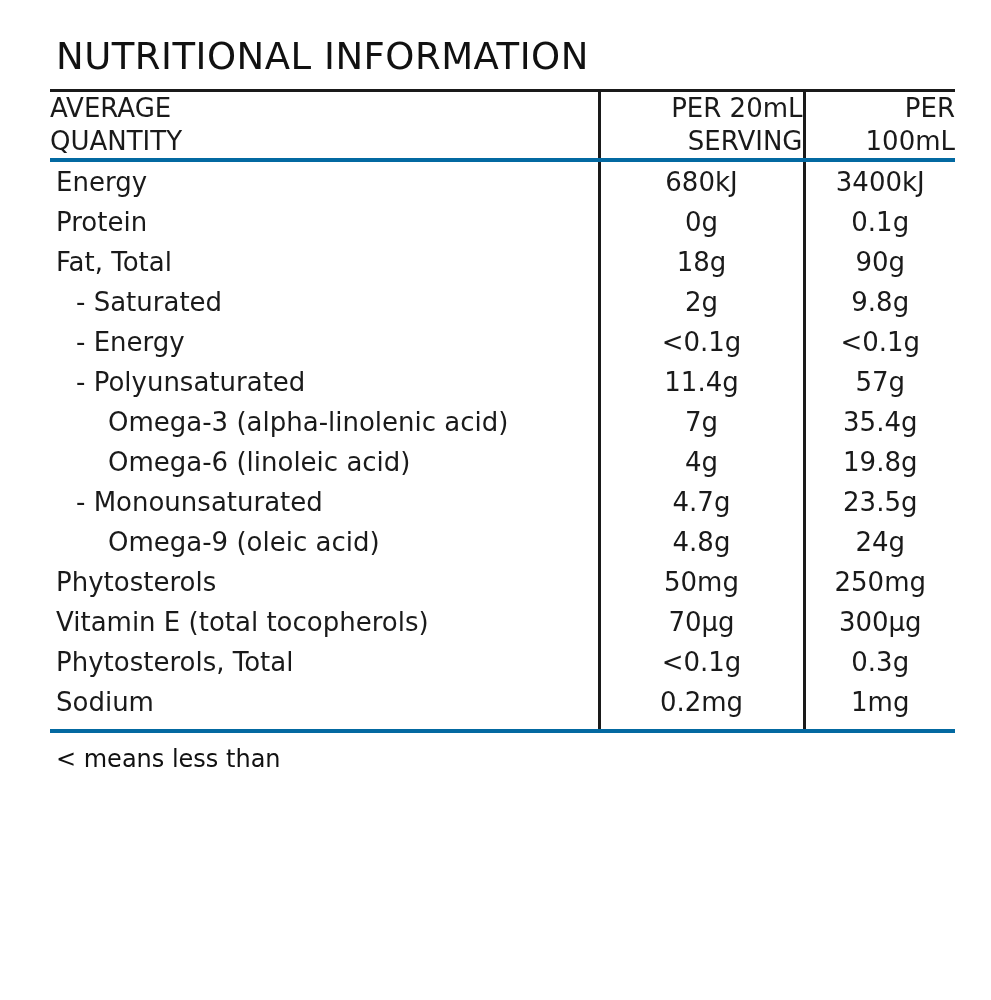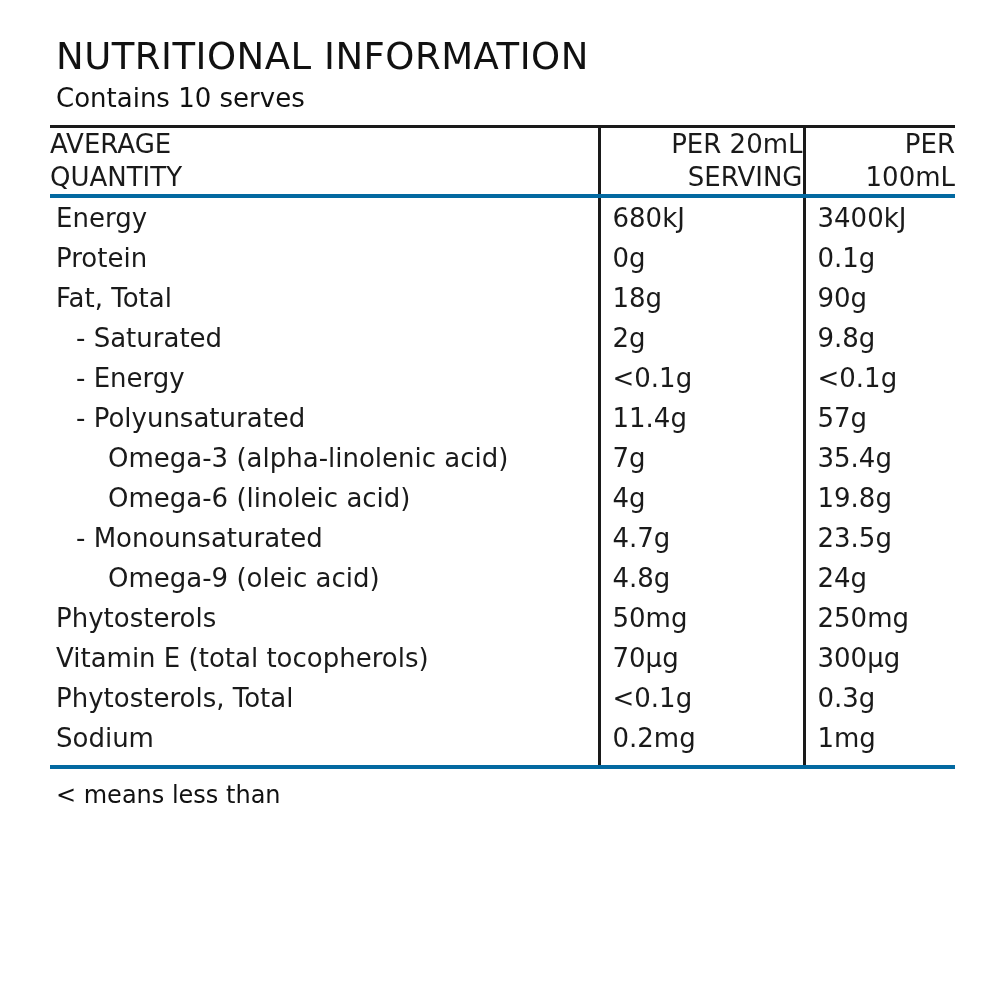--- a/index.html
+++ b/index.html
@@ -77,42 +77,41 @@
     line-height: 1.0;
     padding: 7px 12px 7px 12px;
     font-weight: 400;
     white-space: nowrap;
   }
   .body-row td.name {
     text-align: left;
     padding-left: 6px;
   }
   .body-row td.val {
-    text-align: left;
+    text-align: center;
     padding-right: 12px;
   }
   .body-row:first-child td { padding-top: 14px; }
   .body-row:last-child td { padding-bottom: 14px; }
 
   .ind1 { padding-left: 26px !important; }
   .ind2 { padding-left: 58px !important; }
 
   .footnote {
     font-size: 24px;
     margin: 12px 0 0 6px;
     color: #111;
   }
 </style>
 </head>
 <body>
 
 <div class="panel">
 
   <div class="title">NUTRITIONAL INFORMATION</div>
-  <div class="subtitle">Contains 10 serves</div>
 
   <table class="nutrition">
     <colgroup>
       <col class="c-name">
       <col class="c-serve">
       <col class="c-100">
     </colgroup>
     <tbody>
       <tr class="hdr-row">
         <td class="head-cell head-left rule-top rule-bottom">

